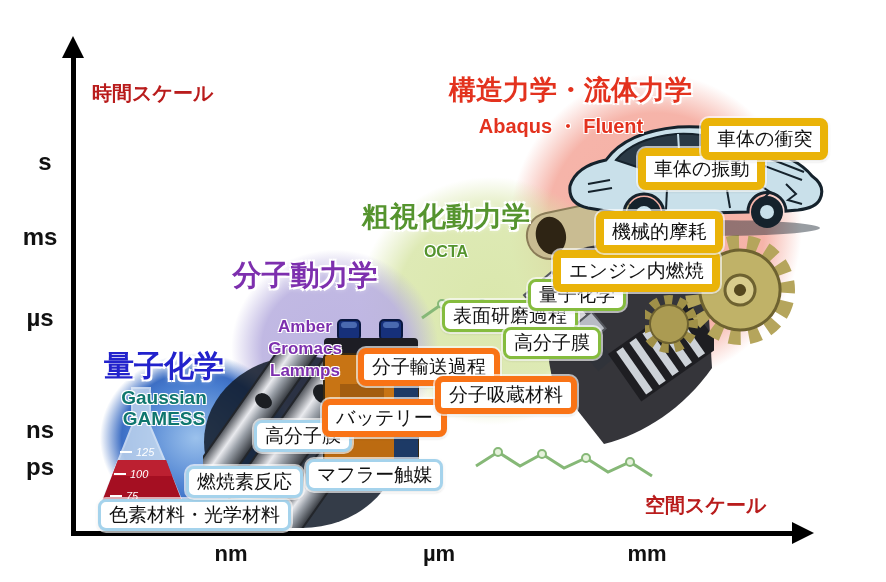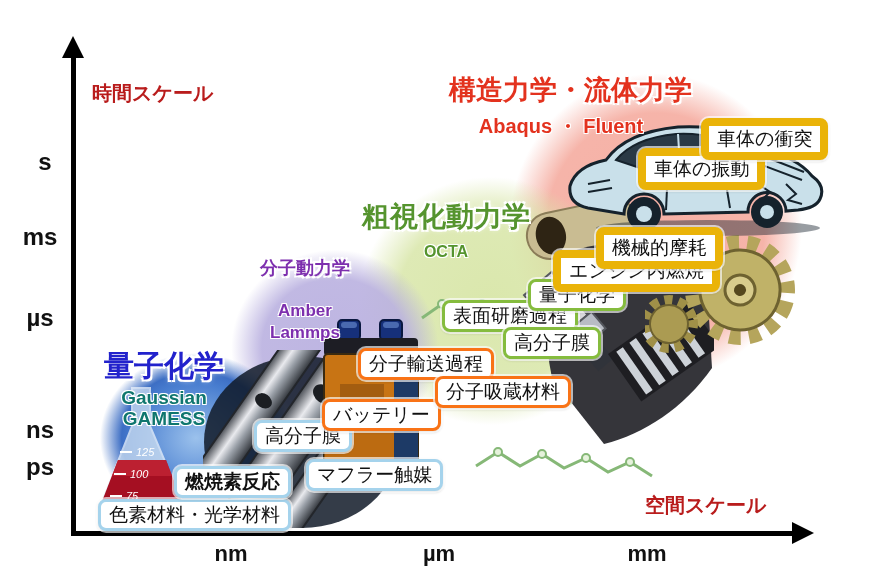--- a/index.html
+++ b/index.html
@@ -28,32 +28,32 @@
   .tick{position:absolute;font-size:24px;font-weight:bold;color:#111;text-align:center;}
   .tick-x{font-size:22px;}
   
   .domain-block{position:absolute;text-align:center;}
   .domain-title{font-weight:bold;white-space:nowrap;
     text-shadow:-2px -2px 0 #fff,2px -2px 0 #fff,-2px 2px 0 #fff,2px 2px 0 #fff,0 0 6px #fff;}
   .domain-soft{font-weight:bold;white-space:nowrap;
     text-shadow:-1px -1px 0 #fff,1px -1px 0 #fff,-1px 1px 0 #fff,1px 1px 0 #fff;}
   .t-quantum .domain-title{font-size:30px;color:#2222cc;}
   .t-quantum .domain-soft{font-size:19px;color:#0f766e;line-height:21px;}
-  .t-md .domain-title{font-size:18px;color:#7d2fae;}
+  .t-md .domain-title{font-size:29px;color:#7d2fae;}
   .t-md .domain-soft{font-size:17px;color:#7d2fae;line-height:22px;}
   .t-coarse .domain-title{font-size:28px;color:#55942e;}
   .t-coarse .domain-soft{font-size:16px;color:#55942e;line-height:24px;margin-top:4px;}
   .t-structural .domain-title{font-size:27px;color:#e3321e;text-align:right;}
   .t-structural .domain-soft{font-size:20px;color:#e3321e;line-height:24px;margin-top:6px;}
   
   .callout{position:absolute;background:#fff;border-radius:8px;padding:1px 8px;
     font-size:19px;line-height:24px;color:#111;white-space:nowrap;
     box-shadow:0 0 0 2px rgba(255,255,255,.65),0 1px 3px rgba(0,0,0,.3);}
   .cat-quantum{border:3px solid #a5d3ec;}
-  .cat-md{border:3px solid #f97316;}
+  .cat-md{border:6px solid #f97316;}
   .cat-coarse{border:3px solid #85bc3e;}
   .cat-structural{border:8px solid #eab308;}
 </style>
 </head>
 <body>
 
 <div id="stage">
 
   <div class="blob blob-pink"></div>
   <div class="blob blob-green"></div>
@@ -211,44 +211,45 @@
 
   <div class="domain-block t-quantum" style="left:88px;top:346px;width:152px;">
     <div class="domain-title">量子化学</div>
     <div class="domain-soft">Gaussian</div>
     <div class="domain-soft">GAMESS</div>
   </div>
 
   <div class="domain-block t-md" style="left:230px;top:256px;width:150px;">
     <div class="domain-title">分子動力学</div>
     <div class="domain-soft" style="margin-top:20px;">Amber</div>
+    <div class="domain-soft">Gromacs</div>
     <div class="domain-soft">Lammps</div>
   </div>
 
   <div class="domain-block t-coarse" style="left:355px;top:180px;width:182px;margin-top:18px;">
     <div class="domain-title">粗視化動力学</div>
     <div class="domain-soft">OCTA</div>
   </div>
 
   <div class="domain-block t-structural" style="left:430px;top:72px;width:262px;">
     <div class="domain-title">構造力学・流体力学</div>
     <div class="domain-soft">Abaqus ・ Fluent</div>
   </div>
 
   <div class="callout cat-quantum" style="left:98px;top:499px;">色素材料・光学材料</div>
-  <div class="callout cat-quantum" style="left:174px;top:466px;font-weight:bold;">燃焼素反応</div>
+  <div class="callout cat-quantum" style="left:186px;top:466px;">燃焼素反応</div>
   <div class="callout cat-quantum" style="left:254px;top:420px;">高分子膜</div>
   <div class="callout cat-quantum" style="left:306px;top:459px;">マフラー触媒</div>
 
   <div class="callout cat-md" style="left:322px;top:399px;">バッテリー</div>
   <div class="callout cat-md" style="left:358px;top:348px;">分子輸送過程</div>
   <div class="callout cat-md" style="left:435px;top:376px;">分子吸蔵材料</div>
 
   <div class="callout cat-coarse" style="left:442px;top:300px;">表面研磨過程</div>
   <div class="callout cat-coarse" style="left:503px;top:327px;">高分子膜</div>
   <div class="callout cat-coarse" style="left:528px;top:279px;">量子化学</div>
 
   <div class="callout cat-structural" style="left:553px;top:250px;">エンジン内燃焼</div>
-  <div class="callout cat-structural" style="left:596px;top:227px;">機械的摩耗</div>
+  <div class="callout cat-structural" style="left:596px;top:211px;">機械的摩耗</div>
   <div class="callout cat-structural" style="left:638px;top:148px;">車体の振動</div>
   <div class="callout cat-structural" style="left:701px;top:118px;">車体の衝突</div>
 
 </div>
 
 </body></html>

